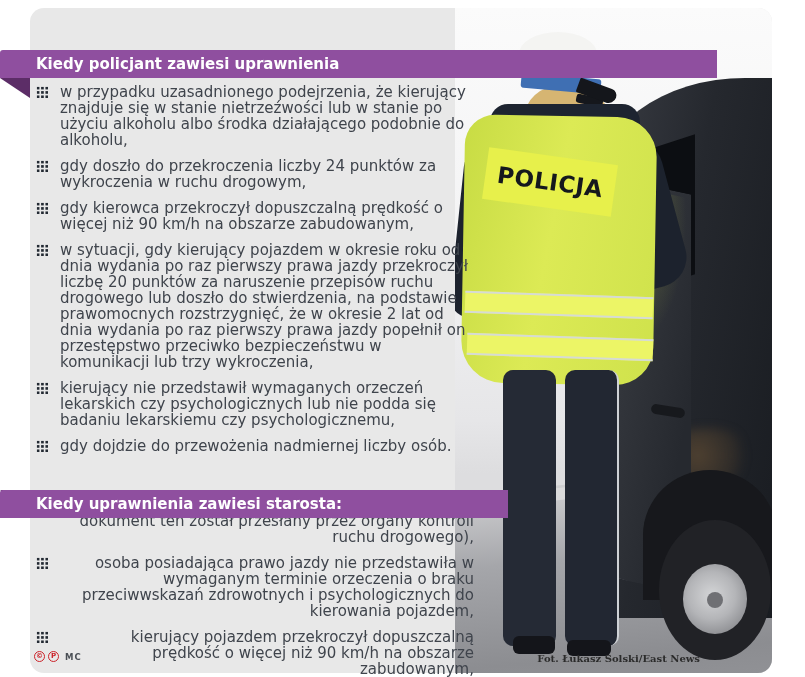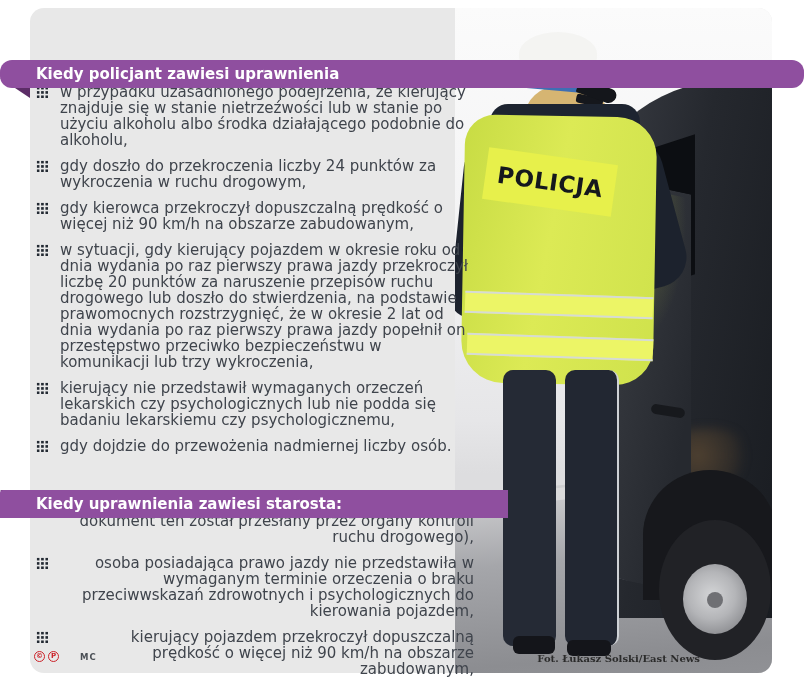--- a/index.html
+++ b/index.html
@@ -14,42 +14,42 @@
   .panel{position:absolute;left:30px;top:8px;width:742px;height:665px;
     background:var(--panel);border-radius:14px;}
 
   .page-title{position:absolute;left:38px;top:16px;width:430px;
     font-family:"DejaVu Serif","Liberation Serif",serif;font-weight:700;
     font-size:21px;color:#141414;letter-spacing:.2px;z-index:4;}
 
   .ribbon{position:absolute;left:0;height:28px;background:var(--ribbon);
     color:#fff;font-weight:700;font-size:15px;line-height:28px;
     padding-left:36px;z-index:3;border-radius:3px 0 0 0;}
-  .ribbon-1{top:60px;width:804px;border-radius:12px;}
+  .ribbon-1{top:50px;width:717px;}
   .ribbon-2{top:462px;width:508px;margin-top:28px;}
   .fold{position:absolute;left:0;width:30px;height:20px;background:var(--ribbon-fold);
     clip-path:polygon(0 0,100% 0,100% 100%);z-index:2;}
   .fold-1{top:78px;}
   .fold-2{top:490px;}
 
   .list{position:absolute;left:36px;width:438px;list-style:none;z-index:2;}
   .list-1{top:84px;}
   .list-2{top:497px;text-align:right;}
   .item{position:relative;padding-left:24px;margin-bottom:10px;
     font-size:15px;line-height:16px;color:var(--body-text);}
   .bullet{position:absolute;left:0;top:2px;width:12px;height:12px;
     background-image:radial-gradient(circle,var(--bullet) 1.5px,transparent 1.6px);
     background-size:4.3px 4.3px;}
 
   .cc-row{position:absolute;left:34px;top:651px;display:flex;align-items:center;
     gap:3px;z-index:2;}
   .cc-badge{display:inline-flex;align-items:center;justify-content:center;
     width:11px;height:11px;border:1.4px solid #cc2229;border-radius:50%;
     color:#cc2229;font-size:7px;font-weight:700;line-height:1;}
-  .cc-initials{font-size:8.5px;font-weight:700;color:#4a4f55;letter-spacing:1px;margin-left:18px;}
+  .cc-initials{font-size:8.5px;font-weight:700;color:#4a4f55;letter-spacing:1px;margin-left:3px;}
 
   
   .photo{position:absolute;left:455px;top:8px;width:317px;height:665px;
     border-radius:0 14px 14px 0;overflow:hidden;z-index:1;
     background:linear-gradient(180deg,#fbfbfb 0%,#f3f3f4 35%,#e6e6e8 62%,#dddddf 70%);}
   .photo *{position:absolute;}
   .road{left:-30px;top:472px;width:400px;height:250px;transform:rotate(-5deg);
     background:linear-gradient(180deg,#cfcfd1 0%,#a5a6aa 30%,#8c8d91 70%,#96979b 100%);}
   .curb{left:-20px;top:482px;width:210px;height:12px;transform:rotate(-6deg);
     background:#dededf;opacity:.8;}

